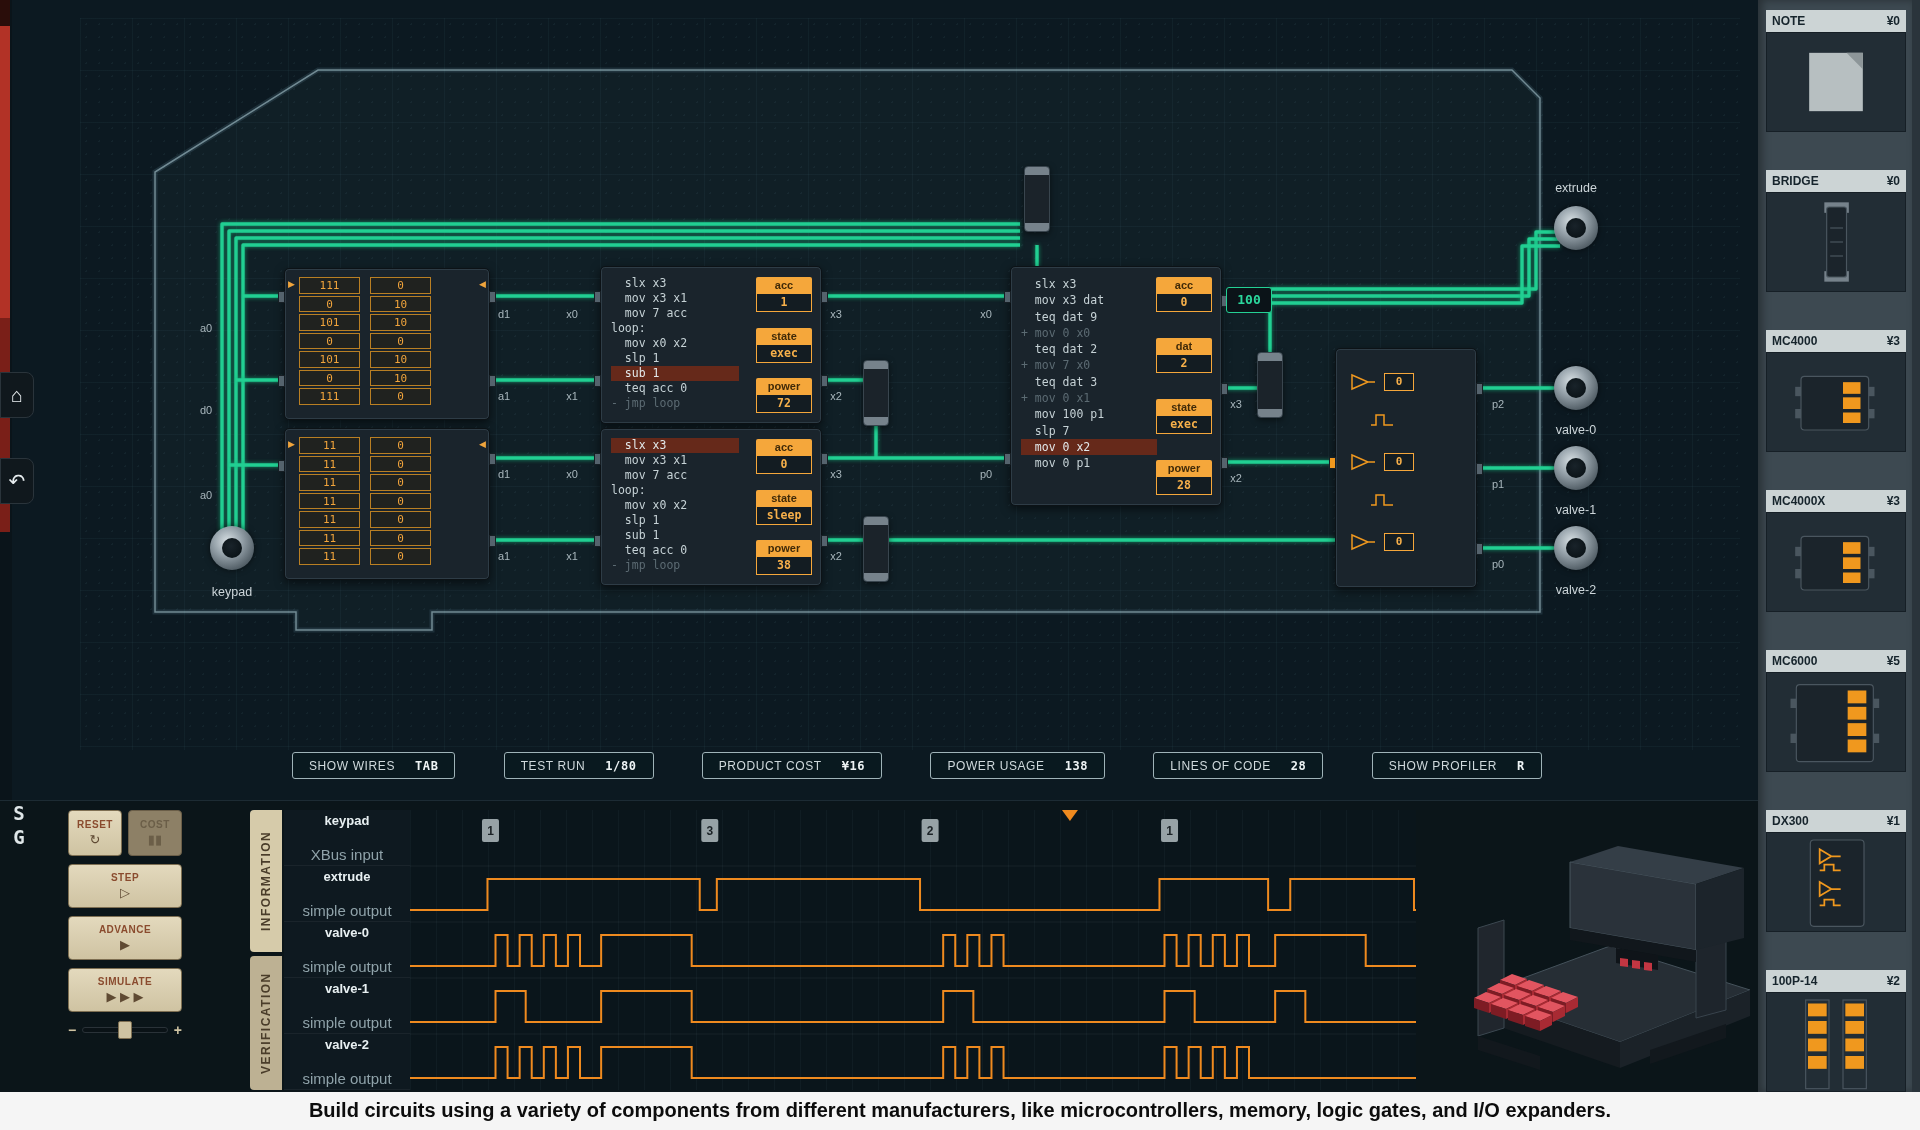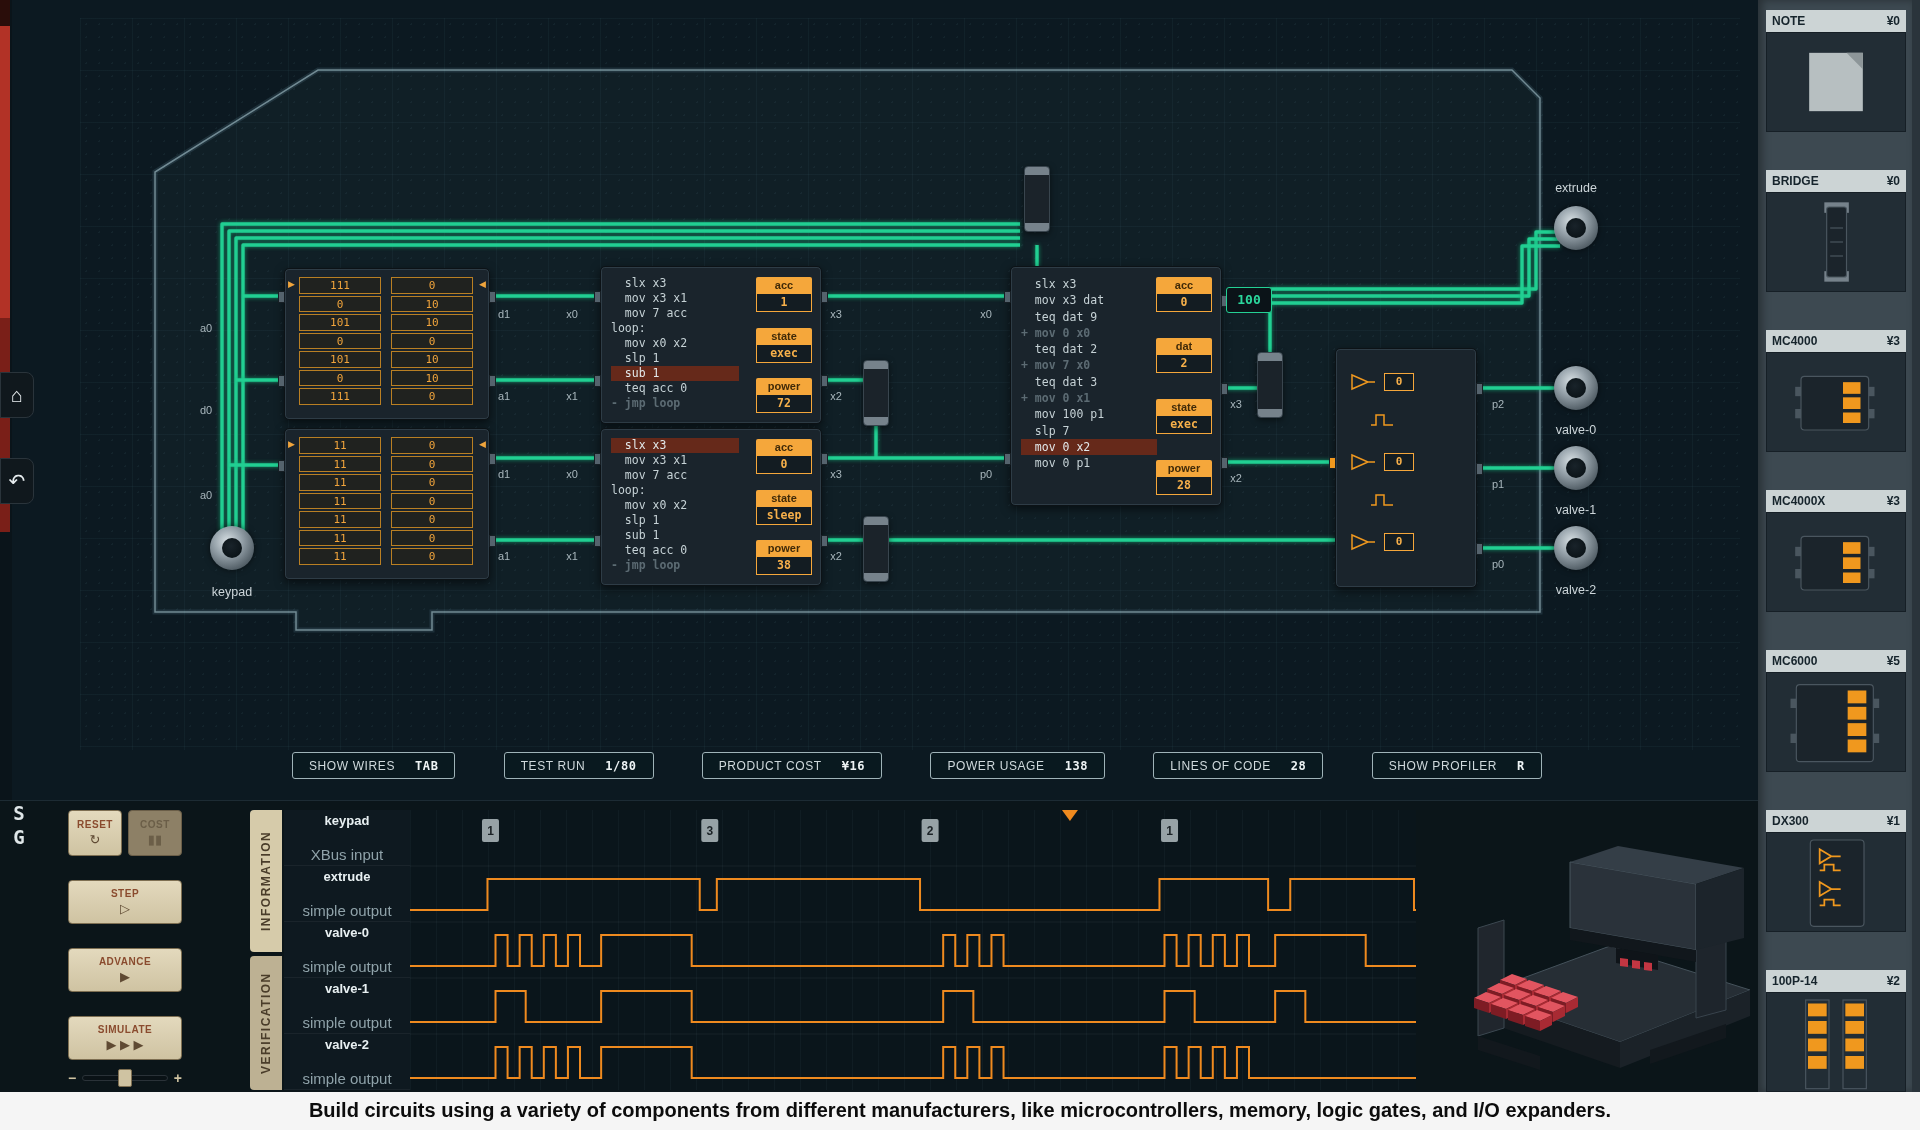--- a/index.html
+++ b/index.html
@@ -23,27 +23,27 @@
 
   
   .chip { position:absolute; background:#1a242c; border:1px solid #0c1216; border-radius:5px;
           box-shadow:inset 0 0 0 1px #2e3c46, 0 3px 10px rgba(0,0,0,0.55); z-index:3; }
   .nub { position:absolute; width:7px; height:12px; background:#55636d; border:1px solid #161e24; }
   .nub.orange { background:#f0981e; }
   .ptr { position:absolute; top:10px; font-size:9px; color:#f0a43c; }
   .ptr.l { left:3px; } .ptr.r { right:3px; }
   .memgrid { display:flex; gap:10px; padding:8px 14px; }
   .memcol { display:flex; flex-direction:column; gap:2px; }
-  .memcell { width:82px; height:16.5px; border:1px solid #b97f23; background:rgba(46,32,10,0.35);
+  .memcell { width:61px; height:16.5px; border:1px solid #b97f23; background:rgba(46,32,10,0.35);
              color:#f0a43c; font:11px "DejaVu Sans Mono", monospace; text-align:center; line-height:15px; }
   .code { position:absolute; left:10px; top:9px; width:128px; }
   .big .code { width:136px; }
   .cl { font:11.5px/15px "DejaVu Sans Mono", monospace; color:#c6d2d6; white-space:pre; }
   .big .cl { line-height:16.3px; }
-  .cl.d { color:#5c6b73;font-weight:bold; }
+  .cl.d { color:#5c6b73; }
   .cl.h { background:#66291a; color:#e2e8ea; }
   .regs { position:absolute; right:9px; top:10px; bottom:10px; width:56px;
           display:flex; flex-direction:column; justify-content:space-between; }
   .reg-l { background:#f5a73b; color:#402a08; font-size:11px; font-weight:bold; text-align:center;
            height:16px; line-height:16px; border-radius:2px 2px 0 0; }
   .reg-v { border:1px solid #f5a73b; background:#131c22; color:#f7b04a; height:19px;
            font:bold 11.5px/17px "DejaVu Sans Mono", monospace; text-align:center; }
   .plabel { position:absolute; transform:translate(-50%,-50%); color:#a8b6bc; font-size:11px; z-index:4;margin-top:28px; }
   .busval { position:absolute; left:1226px; top:287px; width:46px; height:26px; background:#0b1318;
             border:1.5px solid #24d094; border-radius:3px; color:#2bd79c; z-index:4;
@@ -79,21 +79,21 @@
   
   .bottom-bg { position:absolute; left:0; top:800px; width:1758px; height:292px; background:#0b1519;
                border-top:1px solid #1d2b33; }
   .controls { position:absolute; left:68px; top:810px; width:114px; z-index:4; }
   .btnrow { display:flex; gap:6px; }
   .cbtn { background:linear-gradient(#e3d9bd,#cfc3a2); border:1px solid #7e6f52; border-radius:4px;
           display:flex; flex-direction:column; align-items:center; justify-content:center; cursor:pointer; }
   .cbtn .bl { font-size:10px; font-weight:bold; letter-spacing:0.5px; color:#8a4b2e; }
   .cbtn .bi { font-size:13px; color:#5f4a33; margin-top:2px; }
   .cbtn.small { width:54px; height:46px;text-align:right; }
-  .cbtn.wide { width:114px; height:44px; margin-top:24px; }
+  .cbtn.wide { width:114px; height:44px; margin-top:8px; }
   .cbtn.disabled { background:#8d8066; border-color:#6b5e48; }
   .cbtn.disabled .bl, .cbtn.disabled .bi { color:#6b5e48; }
   .sliderrow { margin-top:10px; display:flex; align-items:center; gap:6px; color:#cfc3a2;
                font-weight:bold; font-size:14px; }
   .track { flex:1; height:6px; background:#0a1216; border:1px solid #2a3238; border-radius:3px; position:relative; }
   .handle { position:absolute; left:42%; top:-7px; width:14px; height:18px; background:#cfc3a2;
             border:1px solid #7e6f52; border-radius:2px; }
 
   .tab { position:absolute; left:250px; width:32px; z-index:4; display:flex; align-items:center; justify-content:center;
          writing-mode:vertical-rl; transform:rotate(180deg); font-size:12px; font-weight:bold;

